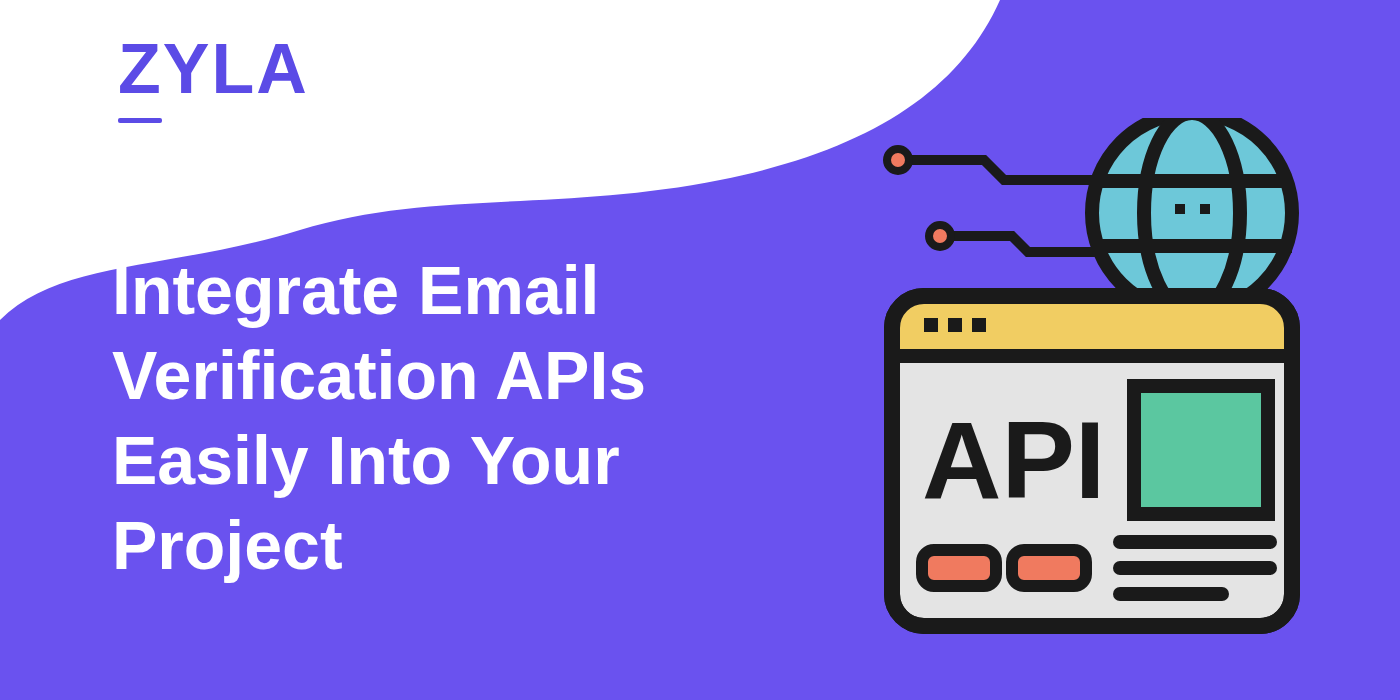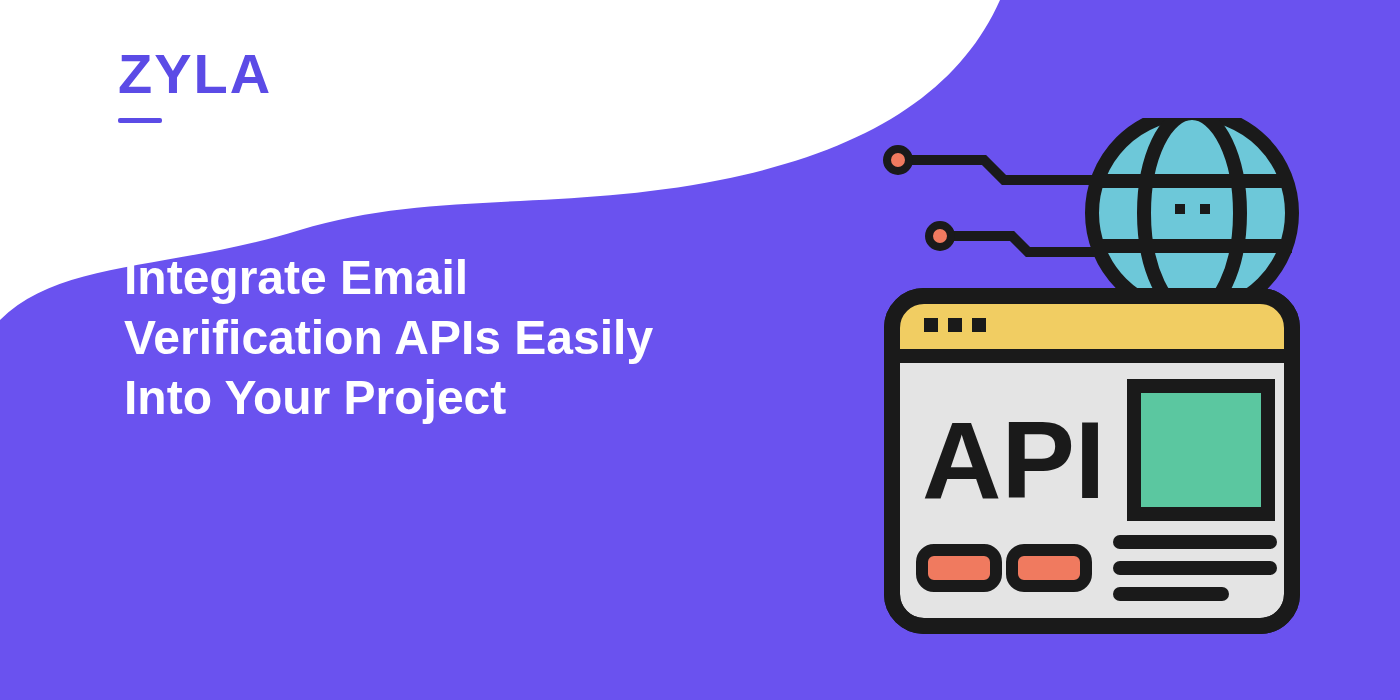--- a/index.html
+++ b/index.html
@@ -23,41 +23,41 @@
     top: 32px;
     left: 118px;
     font-family: "Arial Black", Arial, sans-serif;
     font-weight: 900;
     font-size: 72px;
     letter-spacing: 6px;
     color: #5b4be6;
     line-height: 1;
   }
   .logo .z {
-    font-size: 56px;
+    font-size: 70px;
     letter-spacing: 2px;
     display: inline-block;
     vertical-align: baseline;
   }
   .logo-underline {
     position: absolute;
     top: 118px;
     left: 118px;
     width: 44px;
     height: 5px;
     background: #5b4be6;
     border-radius: 2px;
   }
   .headline {
     position: absolute;
     top: 248px;
-    left: 124px;
+    left: 112px;
     width: 560px;
     color: #ffffff;
-    font-size: 48px;
+    font-size: 68px;
     font-weight: 700;
     line-height: 1.25;
   }
   .illus {
     position: absolute;
     top: 118px;
     left: 862px;
     width: 470px;
     height: 540px;
   }

